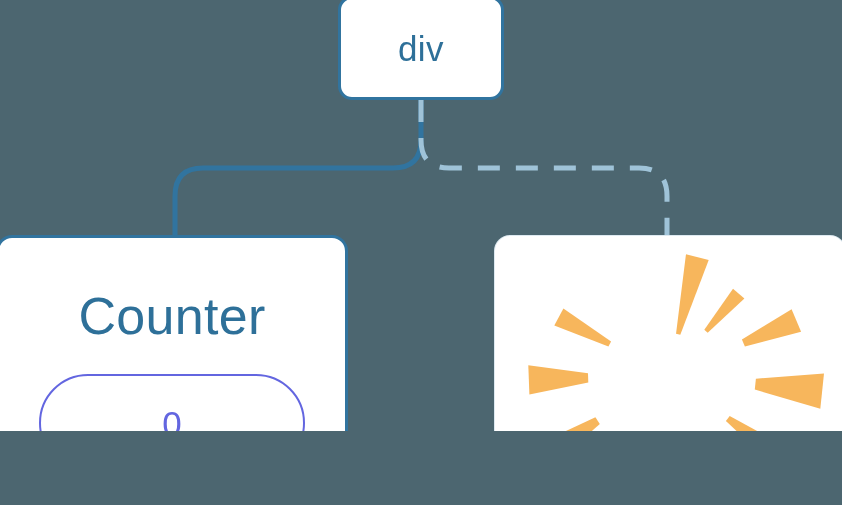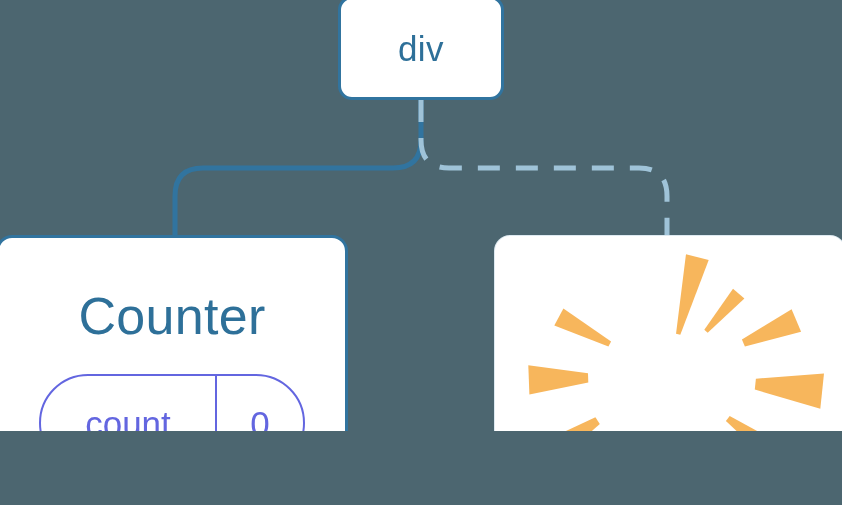--- a/index.html
+++ b/index.html
@@ -117,21 +117,20 @@
     <path d="M 421 100 L 421 140 Q 421 168 449 168 L 639 168 Q 667 168 667 196 L 667 238" fill="none" stroke="#9fc3d8" stroke-width="5" stroke-linecap="butt" stroke-dasharray="22 16"></path>
   </svg>
 
   <div class="node node-div" style="border-color: rgb(49, 116, 159);">
     <span class="node-div-label" style="color: rgb(46, 112, 153);">div</span>
   </div>
 
   <div class="node node-counter" style="border-color: rgb(49, 116, 159);">
     <span class="node-counter-title" style="color: rgb(46, 112, 153);">Counter</span>
     <div class="state-pill" style="border-color: rgb(99, 102, 224);">
-      <span class="state-key" style="border-right-color: rgb(99, 102, 224); color: rgb(99, 102, 224);">count</span>
       <span class="state-val" style="color: rgb(99, 102, 224);">0</span>
     </div>
   </div>
 
   <div class="node node-new"></div>
   <svg class="burst" viewBox="0 0 352 274" width="352" height="274">
       <polygon points="182.0,98.8 192.0,19.3 214.7,25.0 186.3,99.8" fill="#f7b65c"></polygon>
       <polygon points="210.3,94.8 239.0,53.7 250.4,63.6 213.7,97.7" fill="#f7b65c"></polygon>
       <polygon points="247.9,104.4 297.6,74.3 307.1,96.7 250.9,111.6" fill="#f7b65c"></polygon>
       <polygon points="261.9,143.7 330.0,138.6 326.3,173.8 260.8,154.6" fill="#f7b65c"></polygon>

